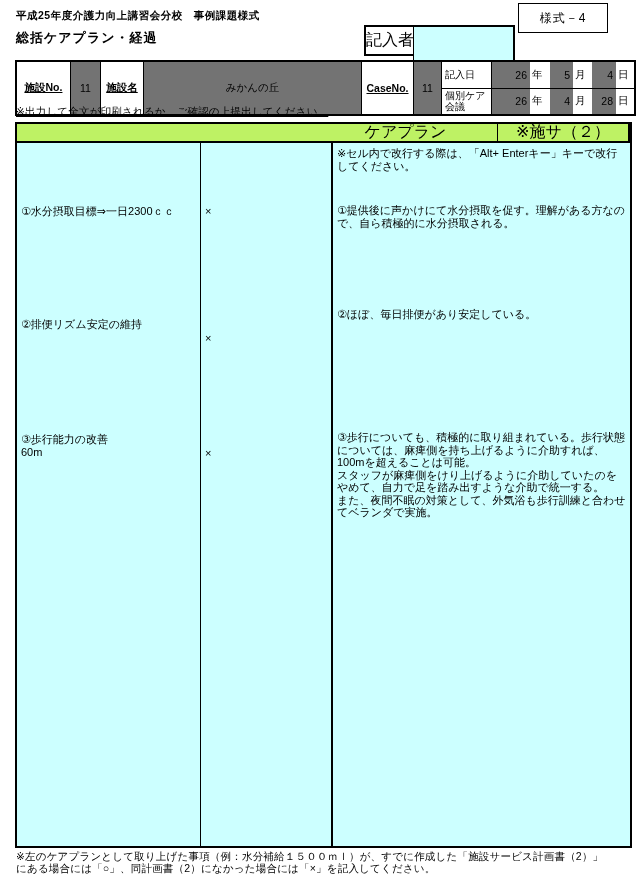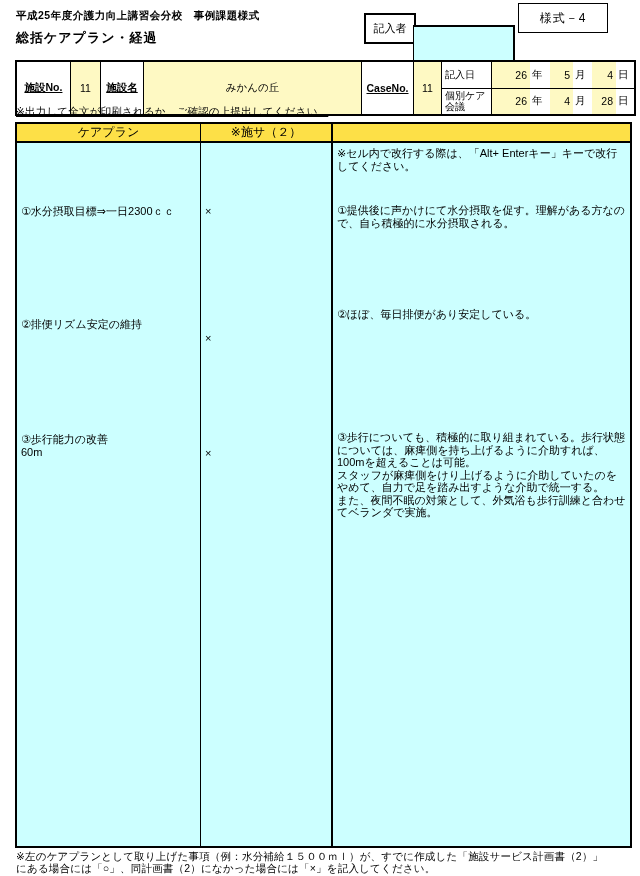--- a/index.html
+++ b/index.html
@@ -8,41 +8,41 @@
     font-family:"Liberation Sans","DejaVu Sans",sans-serif;color:#000;
     -webkit-font-smoothing:none;
   }
   .abs{position:absolute;}
   .pre{white-space:pre-wrap;}
   
   .form-type{left:16px;top:9px;font-size:10.5px;font-weight:bold;letter-spacing:.5px;}
   .format-badge{left:518px;top:3px;width:88px;height:28px;border:1.5px solid #000;
     display:flex;align-items:center;justify-content:center;font-size:12px;letter-spacing:1px;}
   .page-title{left:16px;top:29px;font-size:13px;font-weight:bold;letter-spacing:1px;}
-  .recorder-label{left:364px;top:13px;width:48px;height:27px;border:2px solid #000;
-    display:flex;align-items:center;justify-content:center;font-size:11px;}
+  .recorder-label{left:364px;top:25px;width:48px;height:27px;border:2px solid #000;
+    display:flex;align-items:center;justify-content:center;font-size:16px;}
   .recorder-value{left:413px;top:25px;width:99px;height:33px;border:2px solid #000;border-left:1px solid #000;background:#ccffff;}
   
   .info-table{left:15px;top:60px;width:617px;height:52px;border:2px solid #000;display:flex;font-size:10.5px;}
   .icell{border-right:1px solid #000;display:flex;align-items:center;justify-content:center;box-sizing:border-box;}
   .icell:last-child{border-right:none;}
   .ilabel{text-decoration:underline;font-weight:bold;text-align:center;}
-  .cyan{background:#fef9c3;}
+  .cyan{background:#737373;}
   .right-block{display:flex;flex-direction:column;flex:1;}
   .rrow{display:flex;flex:1;border-bottom:1px solid #000;box-sizing:border-box;}
   .rrow:last-child{border-bottom:none;}
   .rlabel{width:50px;border-right:1px solid #000;display:flex;align-items:center;padding-left:3px;box-sizing:border-box;font-size:10px;line-height:11px;}
   .dates{flex:1;display:flex;}
   .dcell{display:flex;align-items:center;justify-content:flex-end;box-sizing:border-box;padding-right:3px;font-size:10.5px;}
   .dunit{justify-content:flex-start;padding-left:2px;padding-right:0;}
   
   .print-note{left:16px;top:105px;font-size:10.5px;text-decoration:underline;letter-spacing:.2px;}
   
   .main-table{left:15px;top:122px;width:617px;height:726px;border:2px solid #000;box-sizing:border-box;display:flex;flex-direction:column;}
-  .mhead{display:flex;height:17px;border-bottom:2px solid #000;background:#fde047;font-size:12px;}
+  .mhead{display:flex;height:17px;border-bottom:2px solid #000;background:#bef264;font-size:16px;justify-content:flex-end;}
   .mhead .hcell{display:flex;align-items:center;justify-content:center;box-sizing:border-box;}
   .hc1{width:184px;border-right:1px solid #000;}
   .hc2{width:132px;border-right:2px solid #000;}
   .hc3{flex:1;}
   .mbody{flex:1;display:flex;background:#ccffff;}
   .bc{position:relative;box-sizing:border-box;height:100%;}
   .bc1{width:184px;border-right:1px solid #000;padding-left:32px;}
   .bc2{width:132px;border-right:2px solid #000;}
   .bc3{flex:1;}
   .cellText{position:absolute;left:4px;right:3px;font-size:11px;line-height:12.5px;}

